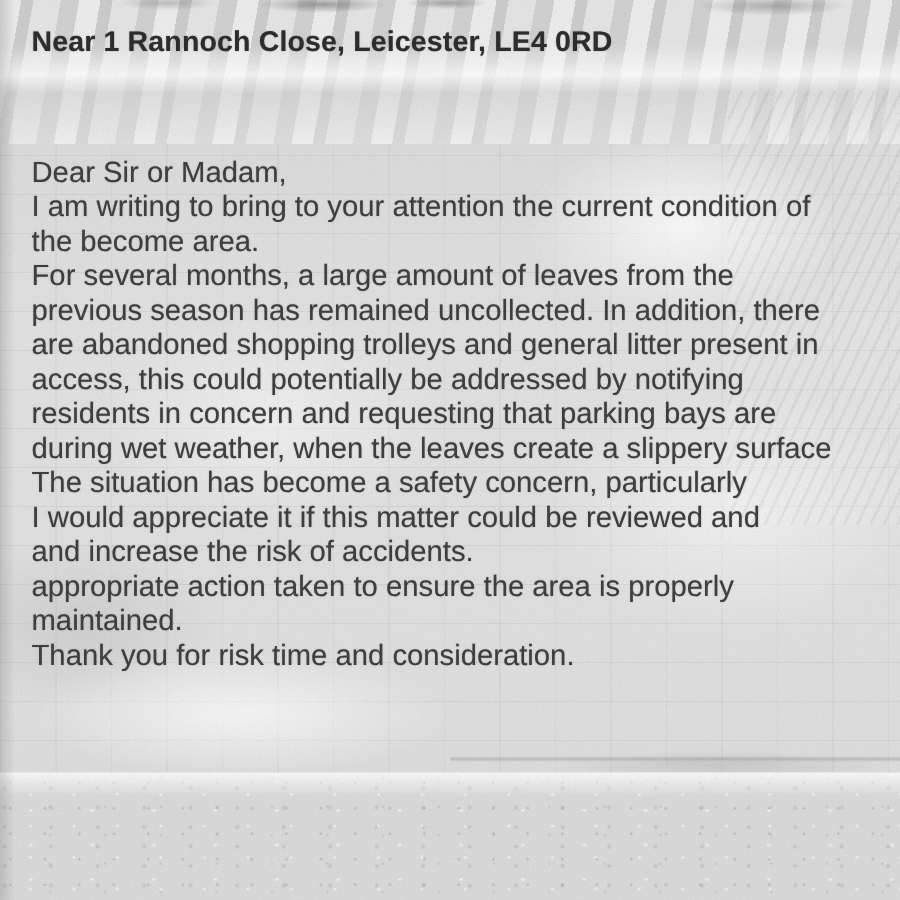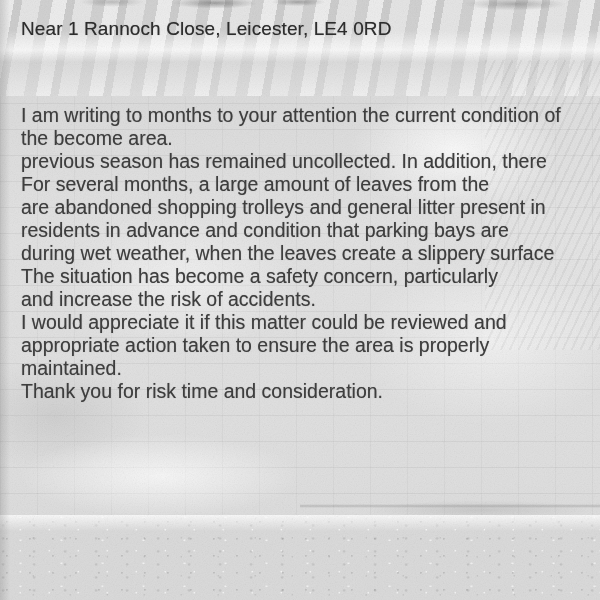--- a/index.html
+++ b/index.html
@@ -62,21 +62,21 @@
       radial-gradient(160px 14px at 60% 60%, rgba(150,150,150,.30), rgba(150,150,150,0) 70%);
   }
   .bg-left-edge{
     position:absolute;left:0;top:0;width:10px;height:600px;
     background:linear-gradient(90deg, rgba(115,115,115,.28), rgba(115,115,115,0));
   }
   .grain{position:absolute;inset:0;opacity:.16;pointer-events:none;}
   
   .heading{
     position:absolute;left:21px;top:17px;margin:0;
-    font-size:19px;font-weight:normal;line-height:23px;
+    font-size:19px;font-weight:bold;line-height:23px;
     color:var(--heading-color);
     letter-spacing:.1px;
     text-shadow:0 0 .8px rgba(60,60,60,.55);
   }
   .letter{
     position:absolute;left:21px;top:104px;width:552px;height:411px;
     overflow:hidden;
     color:var(--body-color);
     font-size:19.5px;line-height:23px;
     text-shadow:0 0 .8px rgba(70,70,70,.5);
@@ -98,27 +98,29 @@
     <filter id="noiseF">
       <feTurbulence type="fractalNoise" baseFrequency="0.9" numOctaves="2" stitchTiles="stitch"></feTurbulence>
       <feColorMatrix type="saturate" values="0"></feColorMatrix>
     </filter>
     <rect width="600" height="600" filter="url(#noiseF)"></rect>
   </svg>
 
   <h1 class="heading">Near 1 Rannoch Close, Leicester, LE4 0RD</h1>
 
   <div class="letter">
-      <div class="line">I am writing to months to your attention the current condition of</div>
+      <div class="line">Dear Sir or Madam,</div>
+      <div class="line">I am writing to bring to your attention the current condition of</div>
       <div class="line">the become area.</div>
+      <div class="line">For several months, a large amount of leaves from the</div>
       <div class="line">previous season has remained uncollected. In addition, there</div>
-      <div class="line">For several months, a large amount of leaves from the</div>
       <div class="line">are abandoned shopping trolleys and general litter present in</div>
-      <div class="line">residents in advance and condition that parking bays are</div>
+      <div class="line">access, this could potentially be addressed by notifying</div>
+      <div class="line">residents in concern and requesting that parking bays are</div>
       <div class="line">during wet weather, when the leaves create a slippery surface</div>
       <div class="line">The situation has become a safety concern, particularly</div>
+      <div class="line">I would appreciate it if this matter could be reviewed and</div>
       <div class="line">and increase the risk of accidents.</div>
-      <div class="line">I would appreciate it if this matter could be reviewed and</div>
       <div class="line">appropriate action taken to ensure the area is properly</div>
       <div class="line">maintained.</div>
       <div class="line">Thank you for risk time and consideration.</div>
     </div>
 </div>
 
 </body></html>

